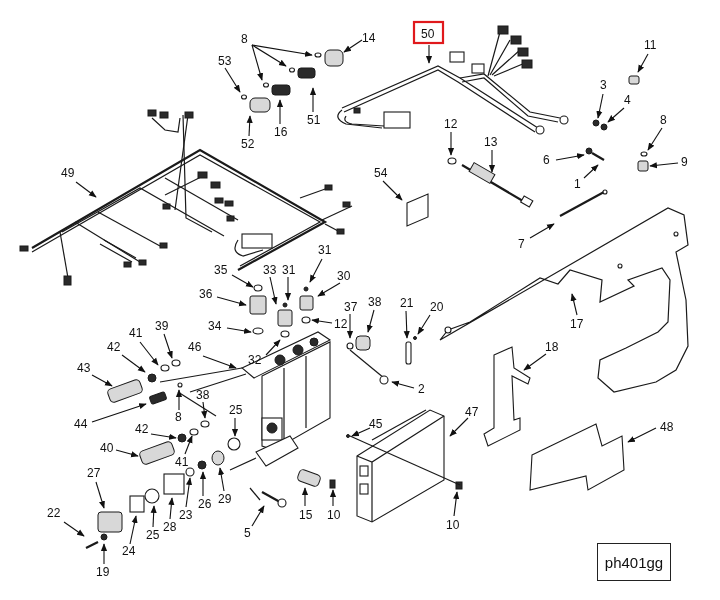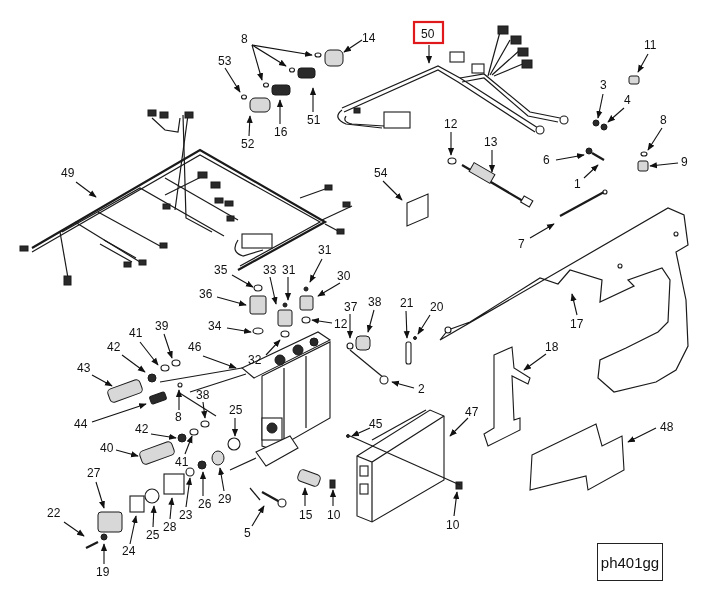--- a/index.html
+++ b/index.html
@@ -7,21 +7,21 @@
          font-family: "Liberation Sans", sans-serif; }
   #diagram { position: absolute; left: 0; top: 0; }
   .ln { stroke: #1a1a1a; fill: none; stroke-width: 1.2; }
   .ln2 { stroke: #1a1a1a; fill: none; stroke-width: 2.2; }
   .part { stroke: #1a1a1a; fill: #ffffff; stroke-width: 1.1; }
   .dark { stroke: #1a1a1a; fill: #2a2a2a; stroke-width: 1; }
   .grey { stroke: #1a1a1a; fill: #d8d8d8; stroke-width: 1; }
   .leader { stroke: #111; stroke-width: 1.1; fill: none; }
   .callout { font-size: 12px; fill: #111; font-family: "Liberation Sans", sans-serif; }
   .hl { stroke: #e0191c; stroke-width: 2.2; fill: none; }
-  #figure-id-box { position: absolute; left: 597px; top: 543px; width: 66px; height: 38px;
+  #figure-id-box { position: absolute; left: 597px; top: 543px; width: 74px; height: 38px;
          border: 1.2px solid #222; background: #fff; box-sizing: border-box;
          font-size: 15px; display: flex; align-items: center; justify-content: center;
          font-family: "Liberation Sans", sans-serif; color: #111; }
 </style>
 </head>
 <body>
 
 <svg id="diagram" width="720" height="600" viewBox="0 0 720 600">
   <defs>
     <marker id="ah" viewBox="0 0 10 10" refX="9" refY="5" markerWidth="7" markerHeight="7" orient="auto-start-reverse">

